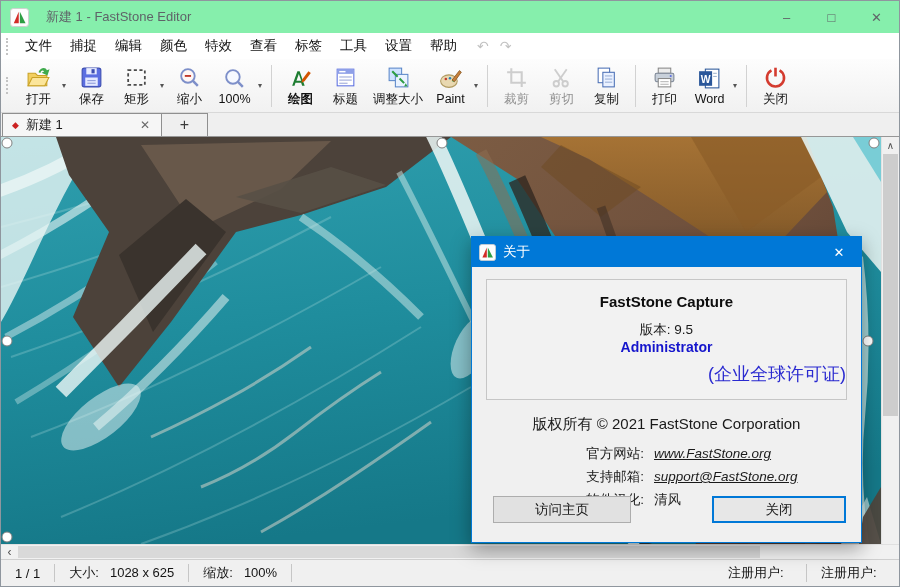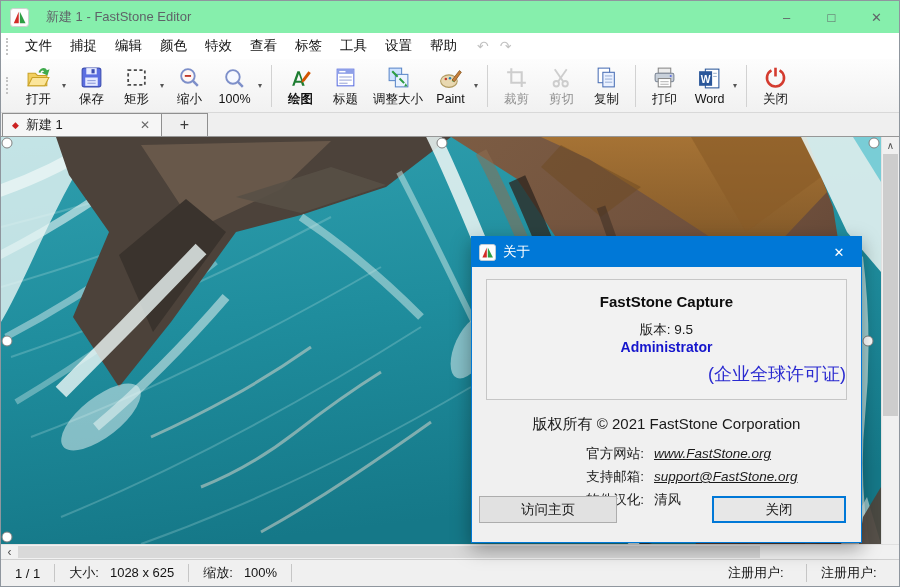--- a/index.html
+++ b/index.html
@@ -66,21 +66,21 @@
   .gb-appname { font-size: 15px; font-weight: bold; color: #0d0d0d; }
   .gb-version { font-size: 13.5px; margin-top: 11px; }
   .gb-licensee { font-size: 14px; font-weight: bold; color: #1515cc; margin-top: 0; }
   .gb-scope { font-size: 18px; color: #2a2ad0; margin-top: 7px; text-align: right; }
   .copyright { text-align: center; font-size: 15px; margin-top: 15px; }
   .info-rows { margin-top: 8px; }
   .info-row { display: flex; font-size: 13.5px; line-height: 23px; }
   .info-label { width: 172px; text-align: right; }
   .info-value { margin-left: 10px; }
   .info-value.link { text-decoration: underline; font-style: italic; }
-  .dlg-buttons { position: absolute; left: 7px; right: 15px; bottom: 19px; display: flex; justify-content: space-between; }
+  .dlg-buttons { position: absolute; left: 21px; right: 15px; bottom: 19px; display: flex; justify-content: space-between; }
   .dlg-btn { width: 138px; height: 27px; background: #e1e1e1; border: 1px solid #adadad; font-size: 13.5px; display: flex; align-items: center; justify-content: center; }
   .dlg-btn.primary { width: 134px; border: 2px solid #0078d7; background: #e7e7e7; }
 </style>
 </head>
 <body>
 
 <div class="titlebar">
   <span class="app-ic">
       <svg viewBox="0 0 20 20">
         <rect x="0.5" y="0.5" width="19" height="19" rx="3" fill="#fdfdfd" stroke="#cfcfcf"></rect>

